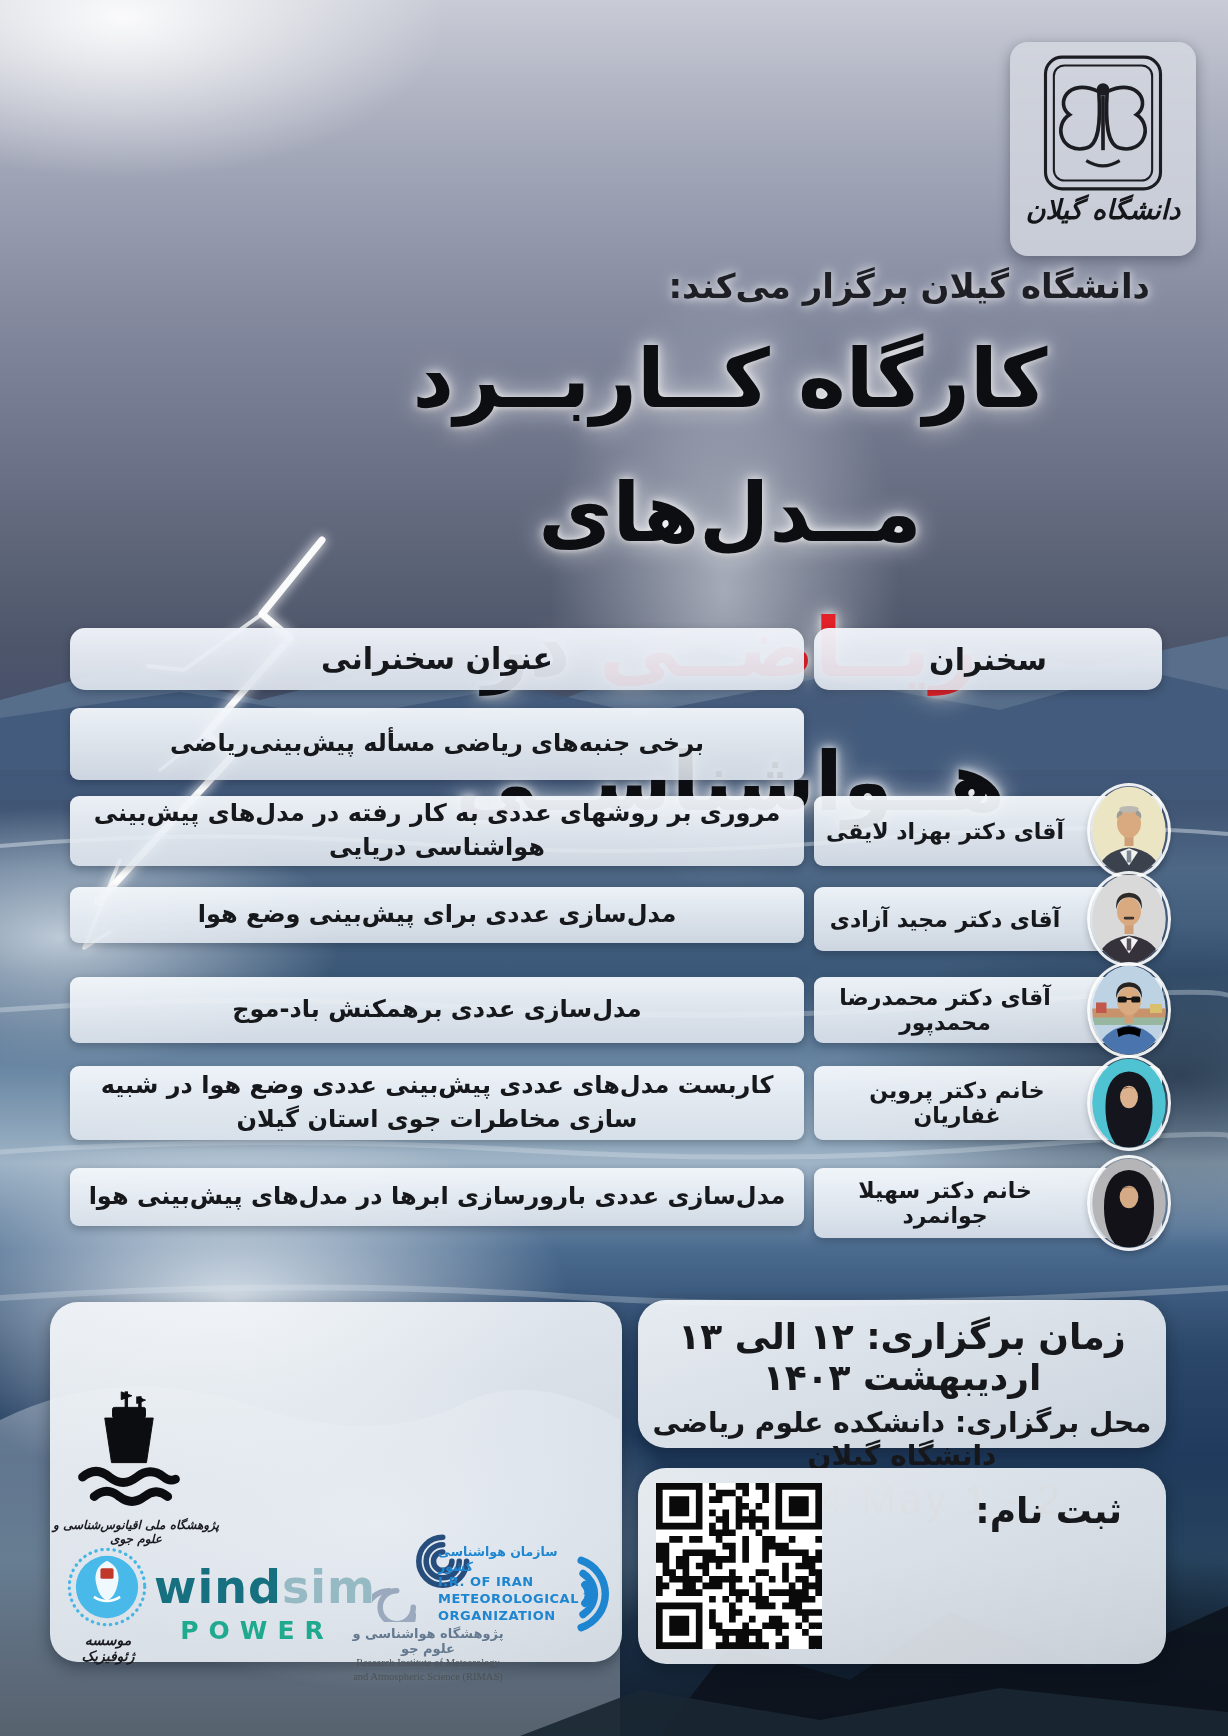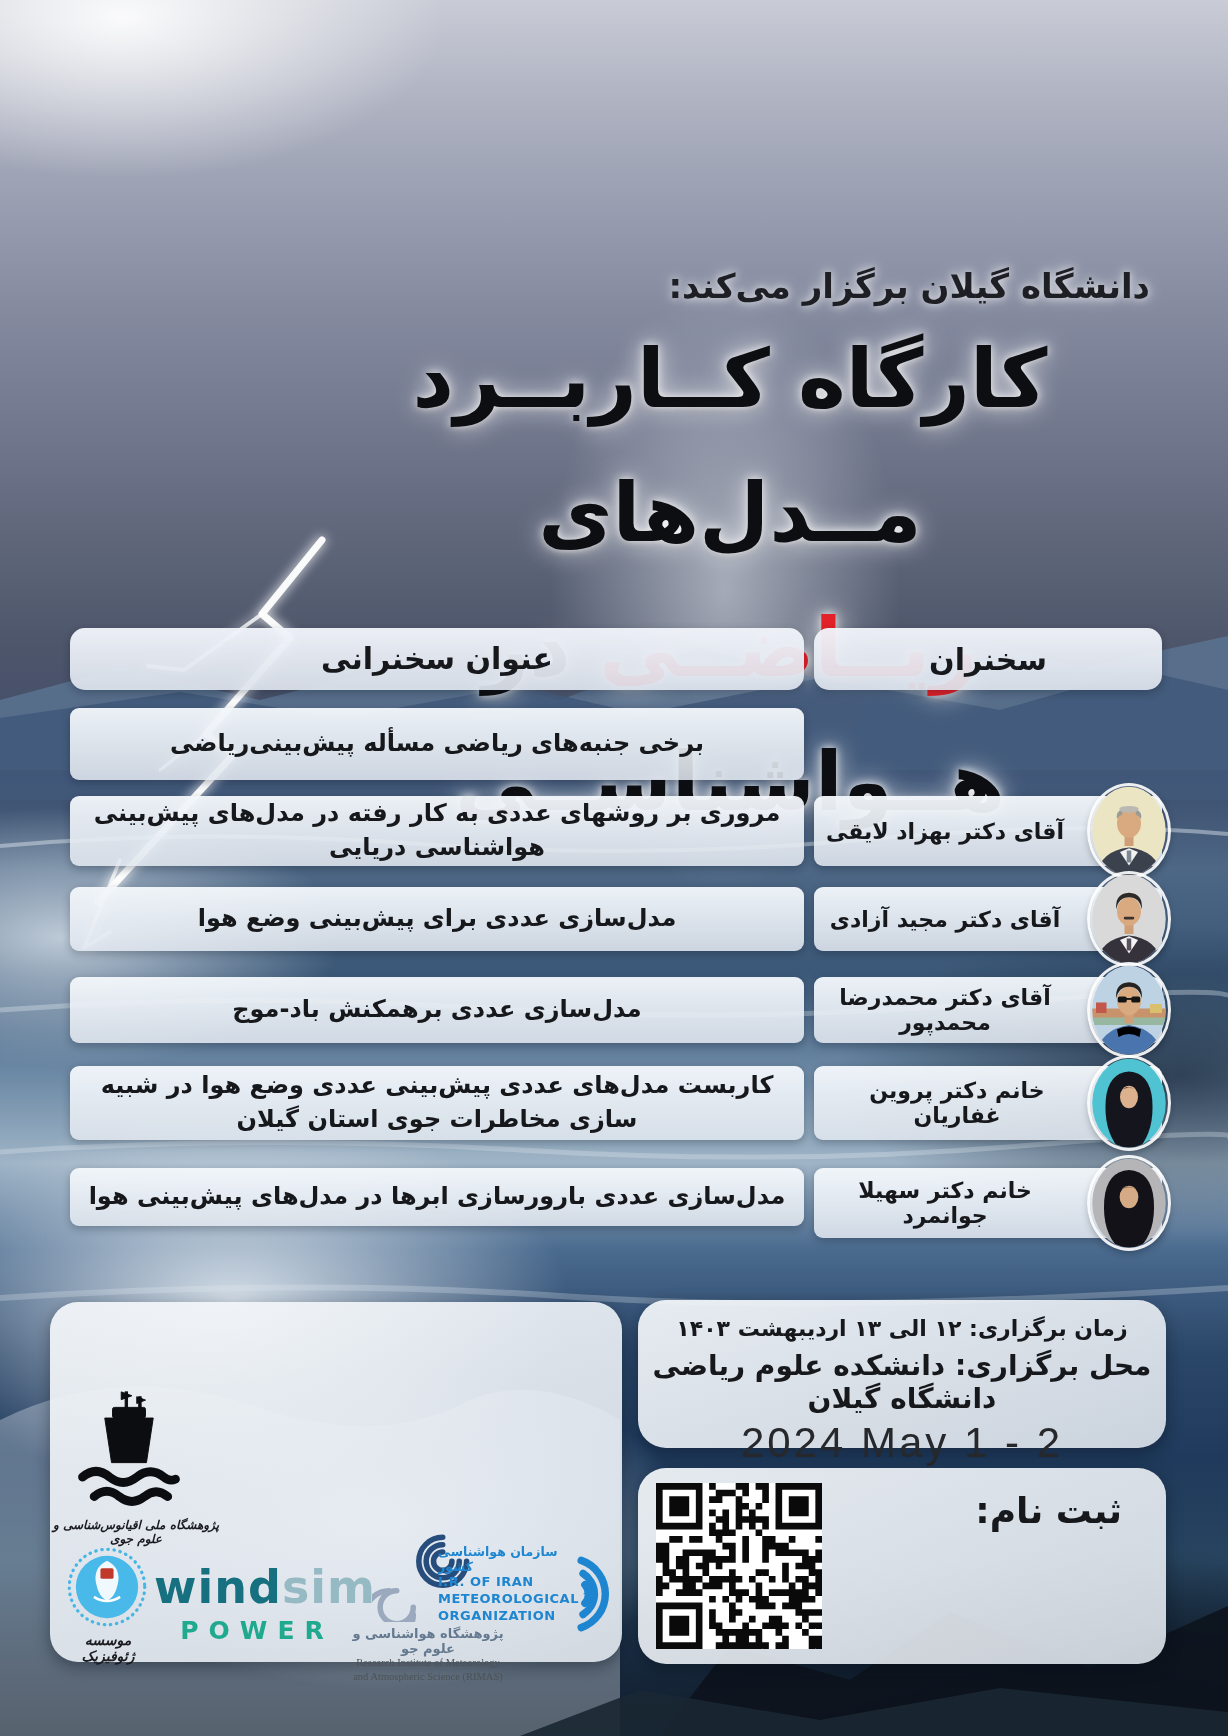--- a/index.html
+++ b/index.html
@@ -52,21 +52,21 @@
   .cell.hdr.title-cell{font-size:30px;font-weight:800;}
   .cell.hdr.speaker-cell{padding-right:0;font-size:30px;font-weight:800;}
   .avatar{position:absolute;top:50%;right:-6px;transform:translateY(-50%);width:78px;height:90px;
     border-radius:50%;overflow:hidden;box-shadow:0 0 0 3px rgba(255,255,255,.9),0 4px 9px rgba(8,18,34,.45);}
   .avatar svg{width:100%;height:100%;display:block;}
 
   
   .panel{position:absolute;background:linear-gradient(160deg, rgba(244,247,250,.93), rgba(226,232,239,.88));
     border-radius:28px;box-shadow:0 5px 16px rgba(6,12,22,.4);}
   .info-box{top:1300px;right:62px;width:528px;height:148px;text-align:center;}
-  .info-line1{font-size:22px;font-weight:800;margin-top:16px;}
+  .info-line1{font-size:36px;font-weight:800;margin-top:16px;}
   .info-line2{font-size:28px;font-weight:800;margin-top:8px;}
   .info-line3{direction:ltr;font-family:"Liberation Sans","DejaVu Sans",sans-serif;
     font-size:42px;font-weight:400;letter-spacing:3px;color:#26282c;margin-top:4px;}
   .register-box{top:1468px;right:62px;width:528px;height:196px;}
   .register-label{position:absolute;top:22px;right:44px;font-size:36px;font-weight:800;}
   .qr{position:absolute;left:18px;top:15px;width:166px;height:166px;}
   .sponsor-box{top:1302px;left:50px;width:572px;height:360px;}
 
   .sp{position:absolute;}
   .cap-fa-tiny{font-family:"DejaVu Serif","Liberation Serif",serif;font-style:italic;font-weight:700;
@@ -109,20 +109,32 @@
       <path d="M0,846 Q200,828 420,844 T860,840 T1228,834" stroke-width="4" opacity="0.45"></path>
       <path d="M0,1010 Q240,992 480,1008 T980,1004 T1228,998" stroke-width="5" opacity="0.35"></path>
       <path d="M0,1152 Q260,1134 520,1150 T1020,1146 T1228,1140" stroke-width="5" opacity="0.3"></path>
       <path d="M0,1298 Q300,1278 560,1296 T1228,1288" stroke-width="6" opacity="0.28"></path>
     </g>
     <path d="M0,1420 Q120,1360 260,1408 Q380,1448 470,1400 Q540,1372 620,1420 L620,1736 L0,1736 Z" fill="#dfe8f0" opacity="0.35"></path>
     <path d="M660,1736 L730,1646 L850,1680 L950,1612 L1090,1668 L1228,1606 L1228,1736 Z" fill="#0d141d" opacity="0.92"></path>
     <path d="M520,1736 L640,1690 L820,1720 L1000,1688 L1228,1712 L1228,1736 Z" fill="#1a2733" opacity="0.9"></path>
   </svg>
 
+  <div class="badge">
+    <svg width="126" height="138" viewBox="0 0 120 132">
+      <rect x="5" y="3" width="110" height="126" rx="16" fill="none" stroke="#1c1d22" stroke-width="3"></rect>
+      <rect x="13" y="11" width="94" height="110" rx="10" fill="none" stroke="#1c1d22" stroke-width="2"></rect>
+      <circle cx="60" cy="34" r="6" fill="#1c1d22"></circle>
+      <line x1="60" y1="40" x2="60" y2="92" stroke="#1c1d22" stroke-width="3.5"></line>
+      <path d="M64,36 C94,22 106,48 92,58 C108,68 100,96 76,90 C64,87 62,66 64,36 Z" fill="none" stroke="#1c1d22" stroke-width="3.5"></path>
+      <path d="M56,36 C26,22 14,48 28,58 C12,68 20,96 44,90 C56,87 58,66 56,36 Z" fill="none" stroke="#1c1d22" stroke-width="3.5"></path>
+      <path d="M44,102 q16,10 32,0" fill="none" stroke="#1c1d22" stroke-width="3"></path>
+    </svg>
+    <div class="badge-caption">دانشگاه گیلان</div>
+  </div>
 
   <div class="subtitle">دانشگاه گیلان برگزار می‌کند:</div>
   <h1 class="title">
     <span>کارگاه کــاربــرد مــدل‌های</span><br>
     <span><span class="red">ریــاضــی</span> <span>در هــواشناســی</span></span>
   </h1>
 
   <div class="cell hdr title-cell" style="top:628px;height:62px;">عنوان سخنرانی</div>
   <div class="cell hdr speaker-cell" style="top:628px;height:62px;">سخنران</div>
 
@@ -146,21 +158,21 @@
       <rect x="44" y="64" width="12" height="16" fill="#cf9f78"></rect>
       <ellipse cx="50" cy="50" rx="16" ry="19" fill="#d9a97f"></ellipse>
       <path d="M34,44 q-2,-10 7,-13 l0,7 q-5,2 -7,6 z" fill="#9b9b95"></path>
       <path d="M66,44 q2,-10 -7,-13 l0,7 q5,2 7,6 z" fill="#9b9b95"></path>
       <ellipse cx="50" cy="31" rx="13" ry="4.5" fill="#b9b9b2"></ellipse>
       </g>
         </svg>
     </span>
   </div>
 
-  <div class="cell title-cell" style="top:887px;height:64px;">مدل‌سازی عددی برای پیش‌بینی وضع هوا</div>
+  <div class="cell title-cell" style="top:887px;height:56px;">مدل‌سازی عددی برای پیش‌بینی وضع هوا</div>
   <div class="cell speaker-cell" style="top:887px;height:64px;">
     <span>آقای دکتر مجید آزادی</span>
     <span class="avatar">
       <svg viewBox="0 0 100 120">
           <defs>
             <clipPath id="av3">
               <ellipse cx="50" cy="60" rx="49" ry="59"></ellipse>
             </clipPath>
           </defs>
       <g clip-path="url(#av3)">

